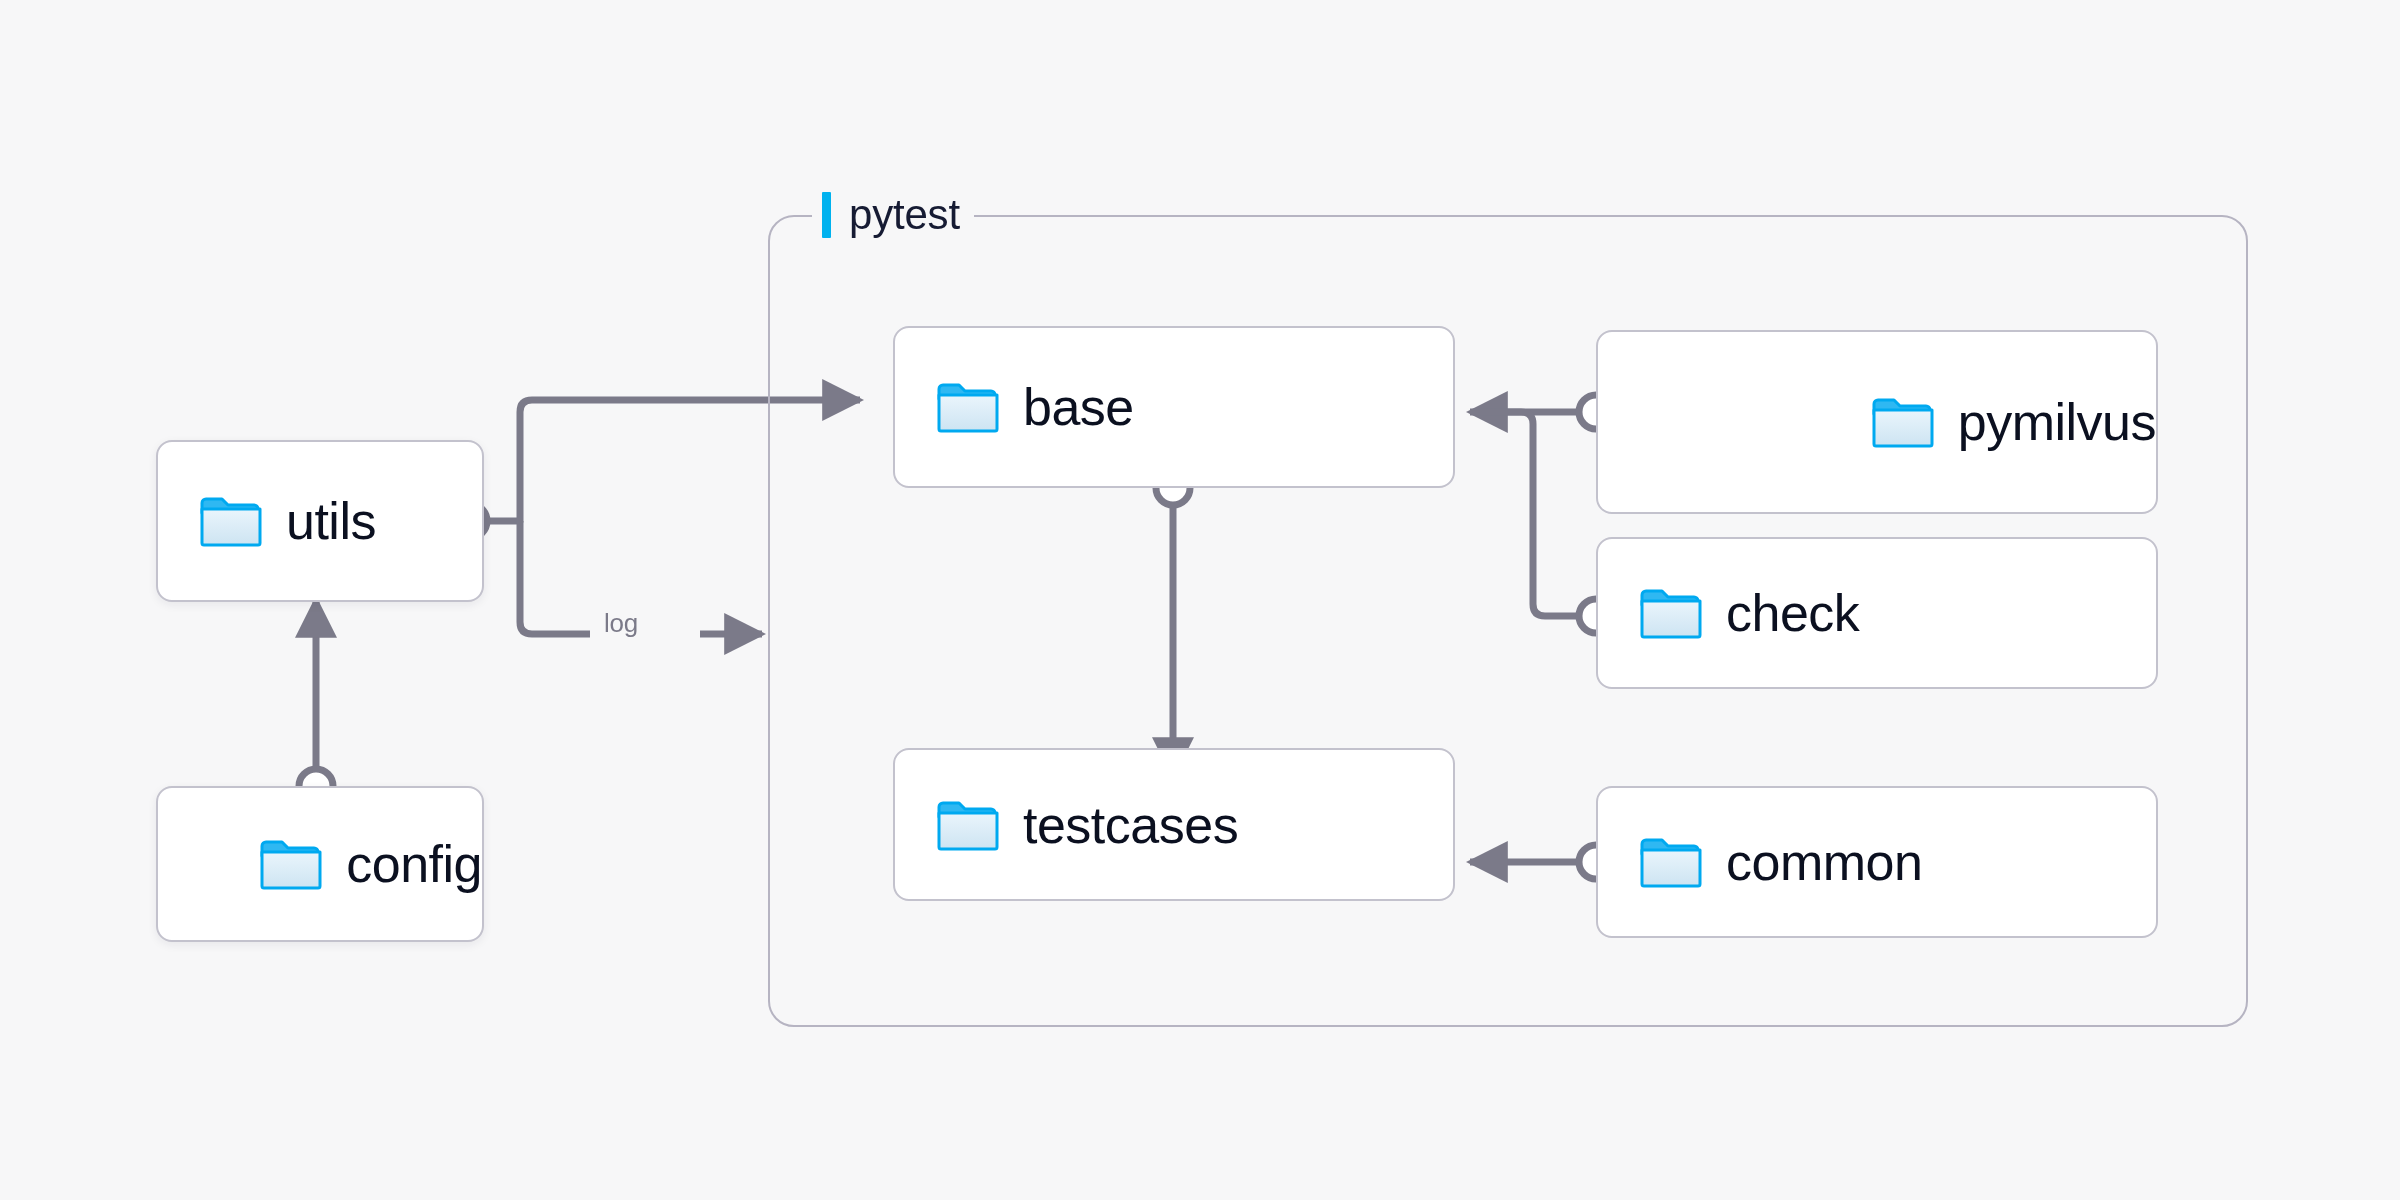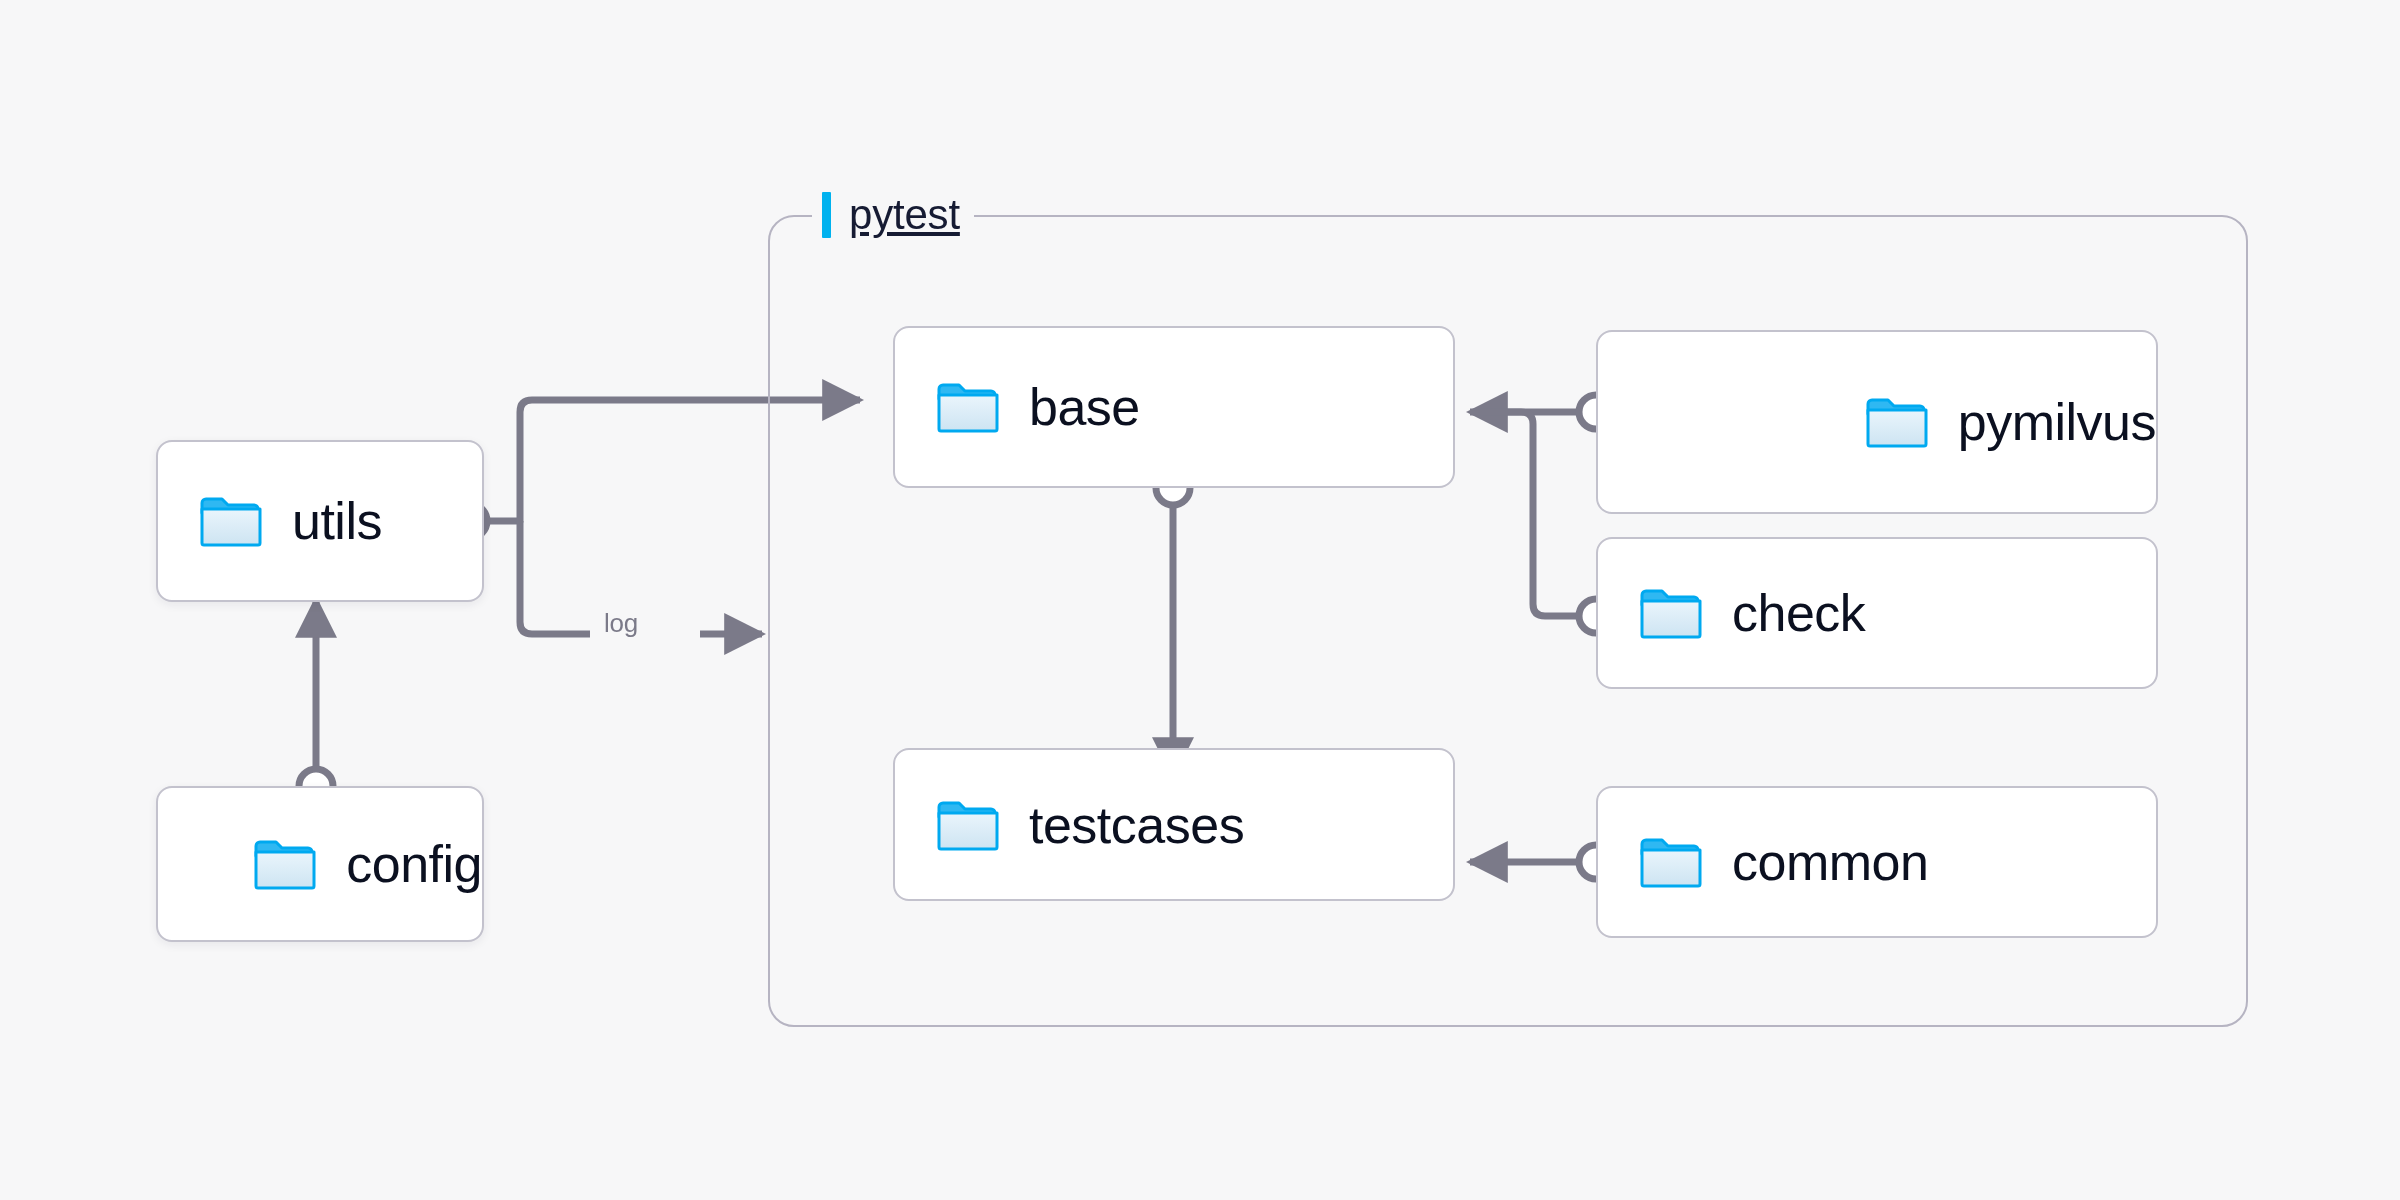--- a/index.html
+++ b/index.html
@@ -50,34 +50,33 @@
     height: 46px;
     background: #00b2ef;
     border-radius: 1px;
     flex: none;
   }
   .group-label .txt {
     font-size: 42px;
     color: #161b33;
     letter-spacing: -0.2px;
     white-space: nowrap;
-    text-decoration: underline;
   }
 
   
   .node {
     position: absolute;
     box-sizing: border-box;
     background: #ffffff;
     border: 2px solid #c3c2cd;
     border-radius: 16px;
     display: flex;
     align-items: center;
     padding-left: 42px;
-    gap: 30px;
+    gap: 24px;
   }
   .node.shadowed {
     box-shadow: 0 3px 10px rgba(30, 30, 60, 0.07);
   }
   .node .label {
     font-size: 52px;
     color: #0b1020;
     letter-spacing: -0.5px;
     white-space: nowrap;
     line-height: 1;

